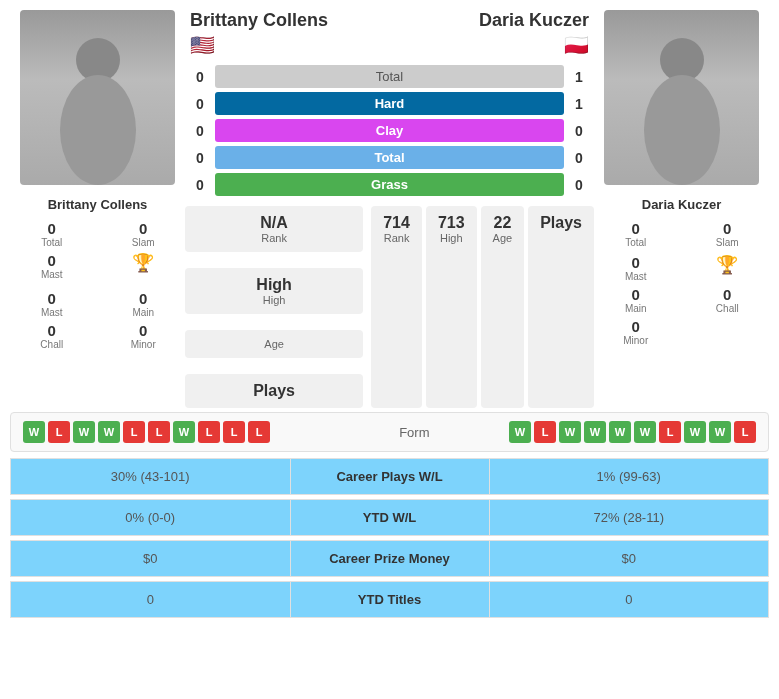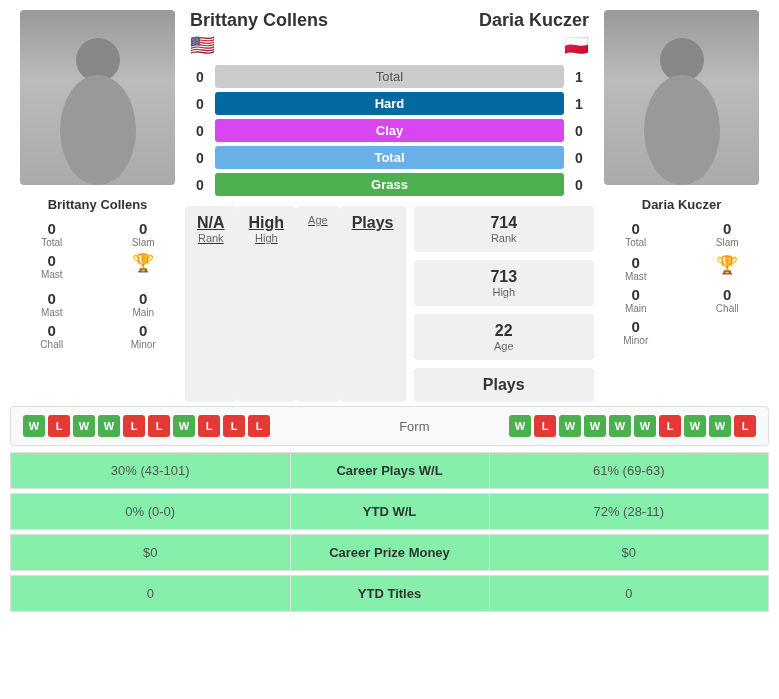--- a/index.html
+++ b/index.html
@@ -90,21 +90,21 @@
     .form-w { background: #4caf50; }
     .form-l { background: #e53935; }
 
     
     .stats-row {
       display: flex;
       align-items: center;
       border: 1px solid #e0e0e0;
       border-radius: 0;
       margin-bottom: 4px;
-      background: #86efac;
+      background: #7dd3fc;
     }
 
     .stats-row-left {
       flex: 1;
       text-align: center;
       padding: 10px;
       font-size: 13px;
       color: #555;
     }
 
@@ -316,38 +316,38 @@
       </div>
 
       <div class="surface-row">
         <div class="surface-score">0</div>
         <div class="surface-badge surface-grass">Grass</div>
         <div class="surface-score">0</div>
       </div>
 
       <div style="display:flex; gap:8px; margin-top:6px;">
 
-        <div style="flex:1; display:flex; flex-direction:row; gap:0;text-decoration:underline;">
+        <div style="flex:1; display:flex; flex-direction:column; gap:12px;">
           <div class="stat-block">
             <div class="val">N/A</div>
             <div class="lbl">Rank</div>
           </div>
           <div class="stat-block">
             <div class="val">High</div>
             <div class="lbl">High</div>
           </div>
           <div class="stat-block">
             <div class="lbl">Age</div>
           </div>
           <div class="stat-block">
             <div class="val">Plays</div>
           </div>
         </div>
 
-        <div style="flex:1; display:flex; flex-direction:column; gap:4px;">
+        <div style="flex:1; display:flex; flex-direction:row; gap:4px;">
           <div class="stat-block">
             <div class="val">714</div>
             <div class="lbl">Rank</div>
           </div>
           <div class="stat-block">
             <div class="val">713</div>
             <div class="lbl">High</div>
           </div>
           <div class="stat-block">
             <div class="val">22</div>
@@ -432,21 +432,21 @@
         <div class="form-badge form-w">W</div>
         <div class="form-badge form-w">W</div>
         <div class="form-badge form-l">L</div>
       </div>
   </div>
 
   <div id="stats-section">
       <div class="stats-row">
     <div class="stats-row-left">30% (43-101)</div>
     <div class="stats-row-center">Career Plays W/L</div>
-    <div class="stats-row-right">61% (69-63)</div>
+    <div class="stats-row-right">1% (99-63)</div>
   </div>
       <div class="stats-row">
     <div class="stats-row-left">0% (0-0)</div>
     <div class="stats-row-center">YTD W/L</div>
     <div class="stats-row-right">72% (28-11)</div>
   </div>
       <div class="stats-row">
     <div class="stats-row-left">$0</div>
     <div class="stats-row-center">Career Prize Money</div>
     <div class="stats-row-right">$0</div>

